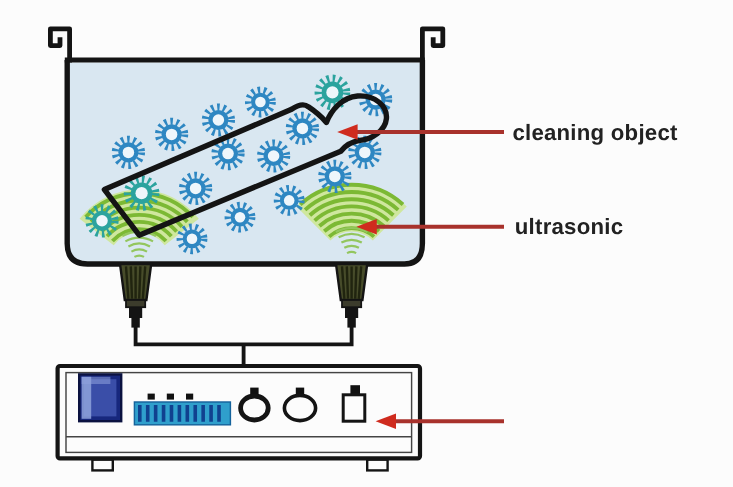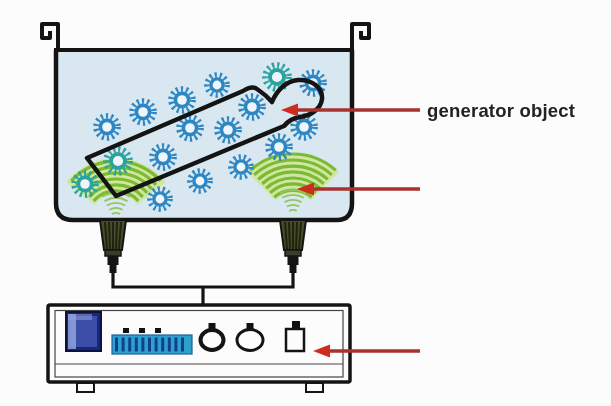--- a/index.html
+++ b/index.html
@@ -240,14 +240,15 @@
           <line x1="420" y1="189" x2="309" y2="189" stroke="#a8322c" stroke-width="3.4"></line>
           <polygon points="297,189 314,182.5 314,195.5" fill="#cf2b1e"></polygon>
         </g>
         <g>
           <line x1="420" y1="351" x2="325" y2="351" stroke="#a8322c" stroke-width="3.4"></line>
           <polygon points="313,351 330,344.5 330,357.5" fill="#cf2b1e"></polygon>
         </g>
       </g>
   </svg>
 
-  <div class="label lbl-cleaning">generator object</div>
+  <div class="label lbl-cleaning">cleaning object</div>
+  <div class="label lbl-ultrasonic">ultrasonic</div>
 </div>
 
 </body></html>

